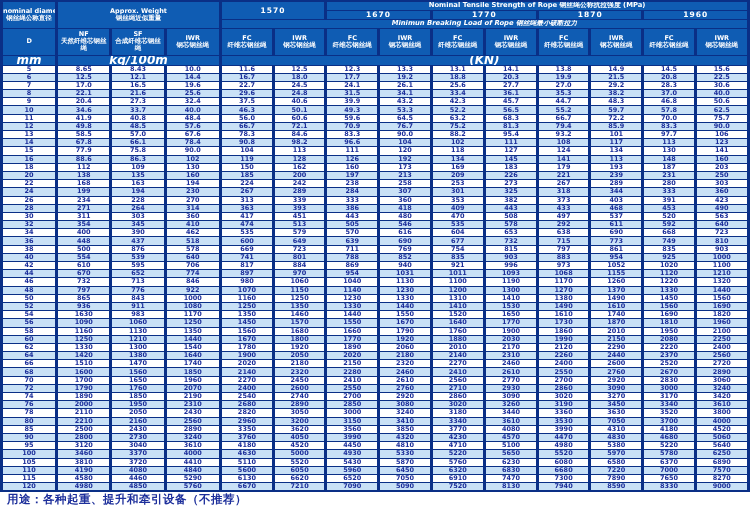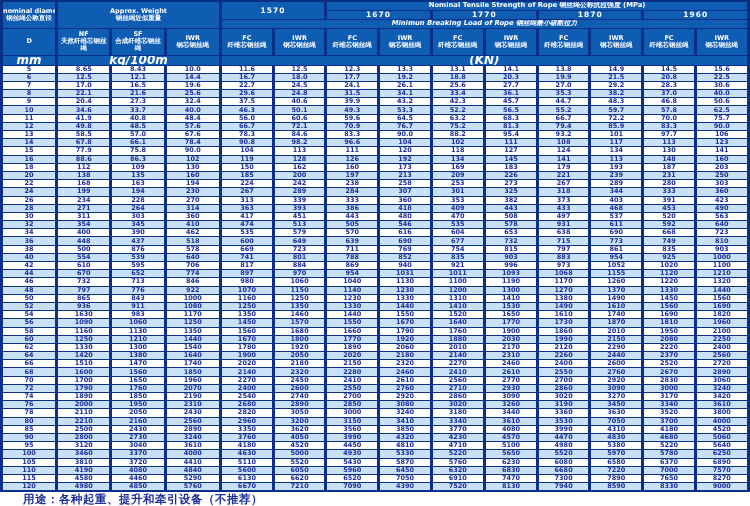--- a/index.html
+++ b/index.html
@@ -8,21 +8,21 @@
   th,td{border:1px solid #0a2f86;border-left-width:3px;border-right-width:3px;padding:0;margin:0;overflow:hidden;white-space:nowrap;}
   table{border:2px solid #0a2f86;}
   thead th{background:#0f5cb3;color:#ffffff;font-weight:bold;text-align:center;font-size:6.5px;line-height:7px;}
   thead .strength{font-size:7.5px;letter-spacing:1px;}
   thead .titlebar{font-size:6.8px;}
   thead .sub{white-space:normal;line-height:7px;}
   thead .unitrow th{height:9px;font-size:12px;font-style:italic;}
   tbody td{height:7.2px;font-size:6.5px;line-height:7px;text-align:center;font-weight:bold;color:#1d2f9b;background:#ffffff;}
   tbody tr:nth-child(even) td{background:#c9e1f6;}
   .r1{height:9px;} .r2{height:9px;} .r3{height:9px;font-style:italic;} .r4{height:27px;}
-  .caption{flex:1;background:#ffffff;display:flex;align-items:center;padding-left:23px;
+  .caption{flex:1;background:#ffffff;display:flex;align-items:center;padding-left:7px;
            font-size:11.5px;font-weight:bold;color:#1d2f9b;letter-spacing:0.5px;}
 </style>
 </head>
 <body>
 
 <div class="page">
   <table>
     <colgroup>
       <col style="width:55px">
         <col style="width:54px">
@@ -438,21 +438,21 @@
           <td>32</td>
           <td>354</td>
           <td>345</td>
           <td>410</td>
           <td>474</td>
           <td>513</td>
           <td>505</td>
           <td>546</td>
           <td>535</td>
           <td>578</td>
-          <td>931</td>
+          <td>292</td>
           <td>611</td>
           <td>592</td>
           <td>640</td>
         </tr>
         <tr>
           <td>34</td>
           <td>400</td>
           <td>390</td>
           <td>462</td>
           <td>535</td>
@@ -947,21 +947,21 @@
           <td>8270</td>
         </tr>
         <tr>
           <td>120</td>
           <td>4980</td>
           <td>4850</td>
           <td>5760</td>
           <td>6670</td>
           <td>7210</td>
           <td>7090</td>
-          <td>4390</td>
+          <td>5090</td>
           <td>7520</td>
           <td>8130</td>
           <td>7940</td>
           <td>8590</td>
           <td>8330</td>
           <td>9000</td>
         </tr>
       </tbody>
   </table>
   <div class="caption">用途：各种起重、提升和牵引设备（不推荐）</div>

